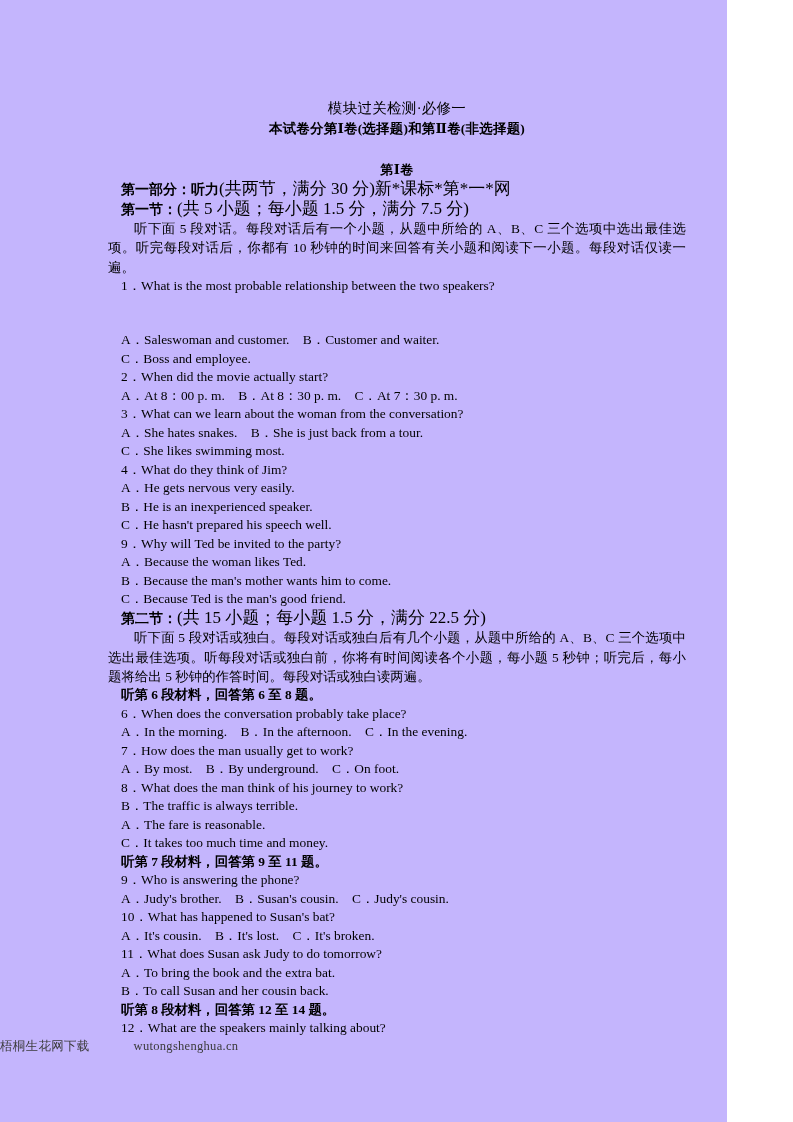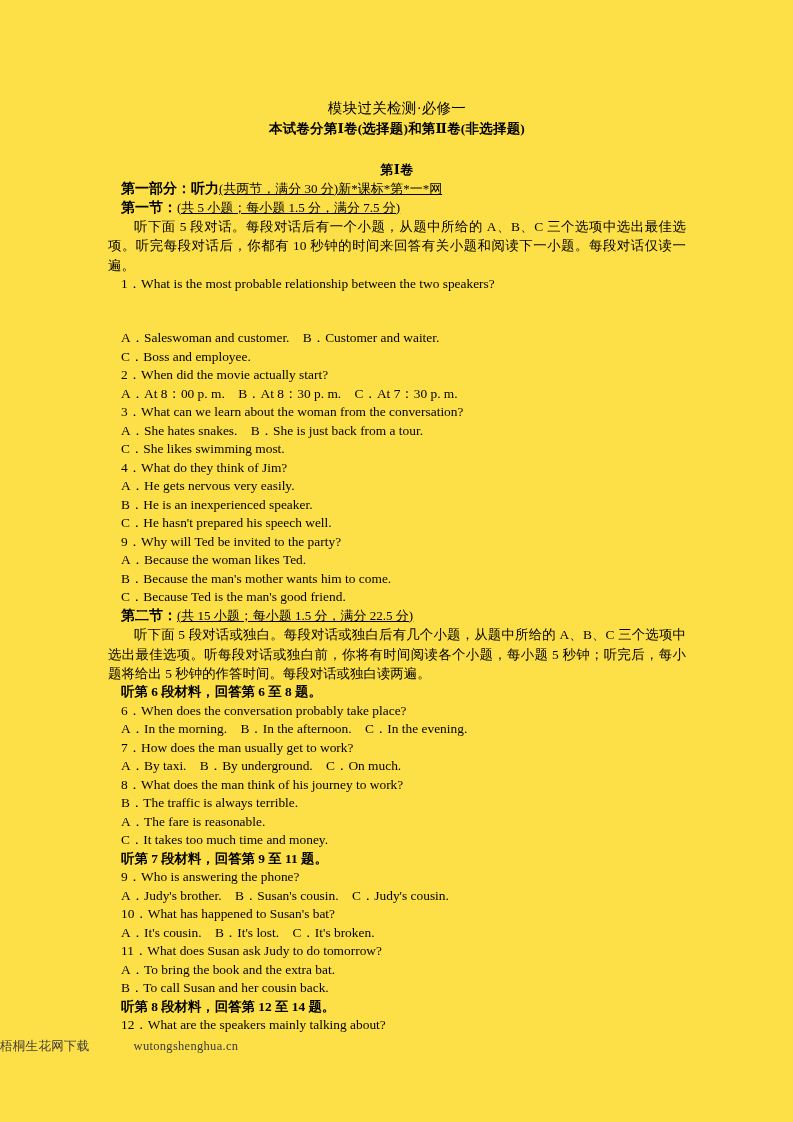--- a/index.html
+++ b/index.html
@@ -3,23 +3,23 @@
 <meta charset="utf-8">
 <title>模块过关检测·必修一</title>
 <style>
   html, body {
     margin: 0;
     padding: 0;
     background: #ffffff;
   }
   .page {
     position: relative;
-    width: 793px;
+    width: 727px;
     height: 1122px;
-    background: #fde047;
+    background: #c4b5fd;
     font-family: "Liberation Serif", "DejaVu Serif", serif;
     color: #000000;
     overflow: hidden;
     box-sizing: border-box;
   }
   .content {
     position: absolute;
     left: 108px;
     top: 0;
     width: 578px;
@@ -53,22 +53,21 @@
   .sec-head {
     font-size: 13.4px;
     line-height: 18.6px;
     text-indent: 13px;
   }
   .sec-head .lead {
     font-weight: bold;
     font-size: 14px;
   }
   .sec-head .tail {
-    font-size: 13px;
-    text-decoration: underline;
+    font-size: 17px;
   }
 
   .para {
     font-size: 13.4px;
     line-height: 19.2px;
     text-align: justify;
     text-indent: 26px;
     letter-spacing: 0.05px;
   }
 
@@ -150,21 +149,21 @@
       <span class="lead">第二节：</span><span class="tail">(共 15 小题；每小题 1.5 分，满分 22.5 分)</span>
     </div>
 
     <div class="para">听下面 5 段对话或独白。每段对话或独白后有几个小题，从题中所给的 A、B、C 三个选项中选出最佳选项。听每段对话或独白前，你将有时间阅读各个小题，每小题 5 秒钟；听完后，每小题将给出 5 秒钟的作答时间。每段对话或独白读两遍。</div>
 
     <div class="mat-head">听第 6 段材料，回答第 6 至 8 题。</div>
     <div>
       <div class="q-line">6．When does the conversation probably take place?</div>
       <div class="q-line">A．In the morning.　B．In the afternoon.　C．In the evening.</div>
       <div class="q-line">7．How does the man usually get to work?</div>
-      <div class="q-line">A．By taxi.　B．By underground.　C．On much.</div>
+      <div class="q-line">A．By most.　B．By underground.　C．On foot.</div>
       <div class="q-line">8．What does the man think of his journey to work?</div>
       <div class="q-line">B．The traffic is always terrible.</div>
       <div class="q-line">A．The fare is reasonable.</div>
       <div class="q-line">C．It takes too much time and money.</div>
     </div>
 
     <div class="mat-head">听第 7 段材料，回答第 9 至 11 题。</div>
     <div>
       <div class="q-line">9．Who is answering the phone?</div>
       <div class="q-line">A．Judy's brother.　B．Susan's cousin.　C．Judy's cousin.</div>

